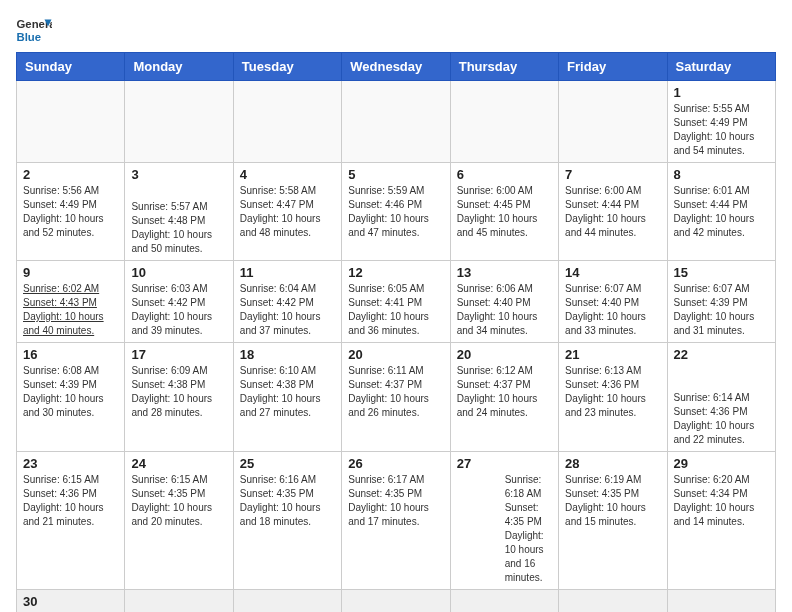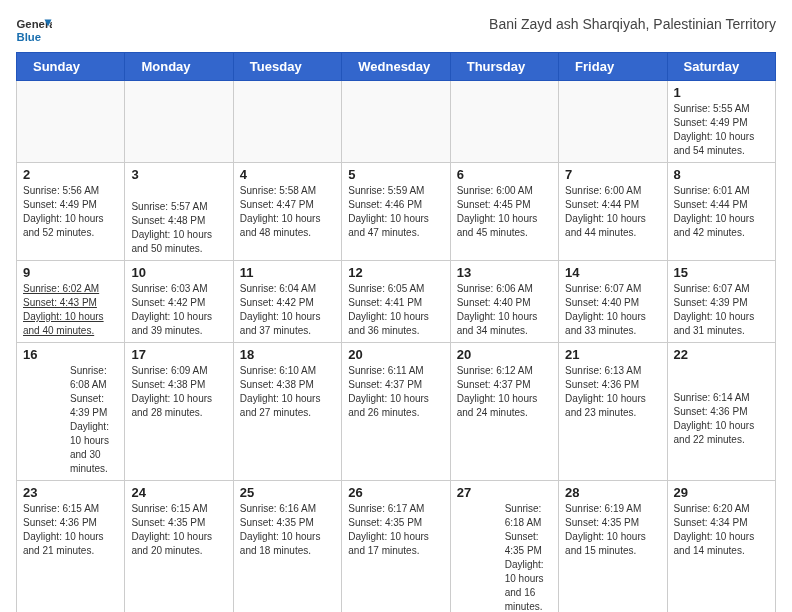--- a/index.html
+++ b/index.html
@@ -39,21 +39,21 @@
     }
     .calendar {
       width: 100%;
       border-collapse: collapse;
       border: 1px solid #ccc;
     }
     .calendar th {
       background-color: #3366cc;
       color: #fff;
       text-align: left;
-      padding: 6px 16px;
+      padding: 6px 8px;
       font-size: 13px;
       font-weight: bold;
       border: 1px solid #2255bb;
     }
     .calendar td {
       vertical-align: top;
       border: 1px solid #ccc;
       padding: 4px 6px;
       font-size: 11px;
       color: #333;
@@ -85,21 +85,20 @@
 
 <div class="header-area">
   <div class="logo">
     <svg class="logo-icon" viewBox="0 0 40 32">
       <text x="0" y="14" font-size="13" font-weight="bold" fill="#333">General</text>
       <text x="0" y="28" font-size="13" font-weight="bold" fill="#1a6faf">Blue</text>
       <polygon points="32,4 40,4 36,12" fill="#1a6faf"></polygon>
     </svg>
   </div>
   <div class="title-area">
-    <div class="subtitle">Bani Zayd ash Sharqiyah, Palestinian Territory</div>
   </div>
 </div>
 
 <table class="calendar">
   <thead>
     <tr>
     <th>Sunday</th>
         <th>Monday</th>
         <th>Tuesday</th>
         <th>Wednesday</th>
@@ -207,21 +206,21 @@
         <td>
           <span class="day-number">15</span>
           <div class="day-info" style="white-space: pre-line;">Sunrise: 6:07 AM
 Sunset: 4:39 PM
 Daylight: 10 hours and 31 minutes.</div>
         </td>
       </tr>
       <tr>
         <td>
           <span class="day-number">16</span>
-          <div class="day-info" style="white-space: pre-line; margin-left: 47px;">Sunrise: 6:08 AM
+          <div class="day-info" style="white-space: pre-line;">Sunrise: 6:08 AM
 Sunset: 4:39 PM
 Daylight: 10 hours and 30 minutes.</div>
         </td>
         <td>
           <span class="day-number">17</span>
           <div class="day-info" style="white-space: pre-line;">Sunrise: 6:09 AM
 Sunset: 4:38 PM
 Daylight: 10 hours and 28 minutes.</div>
         </td>
         <td>

